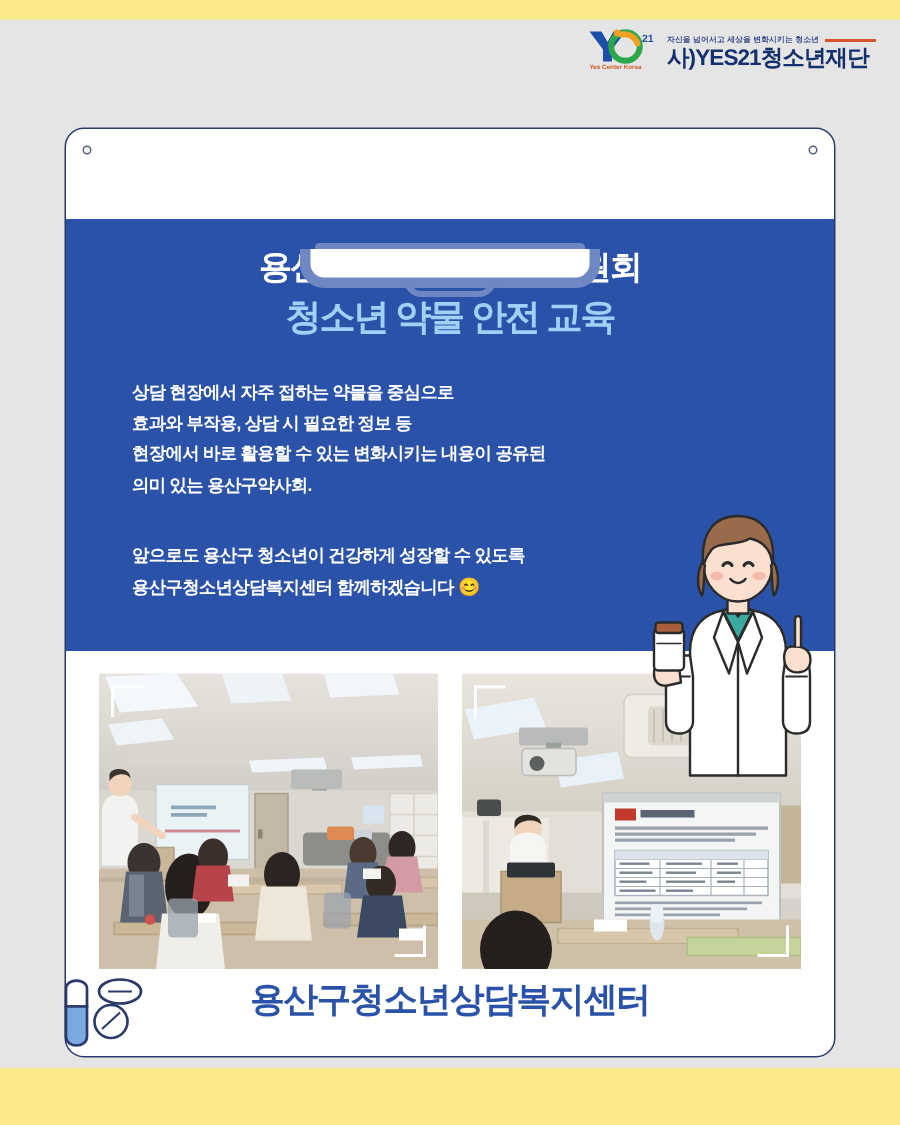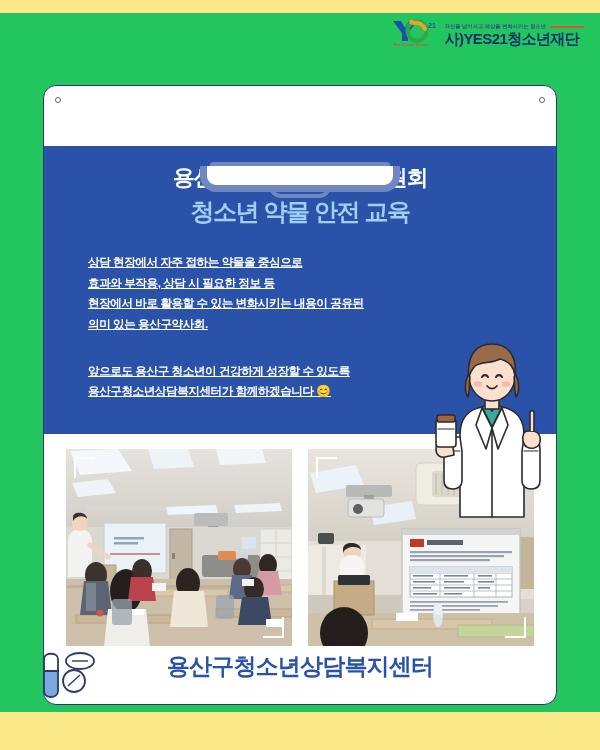--- a/index.html
+++ b/index.html
@@ -6,21 +6,21 @@
   html, body {
     width:600px; height:750px;
     font-family:"Liberation Sans", sans-serif;
     overflow:hidden;
   }
   body { background:#ffffff; }
 
   .poster {
     position:relative;
     width:600px; height:750px;
-    background:#22c55e;
+    background:#e5e5e5;
     overflow:hidden;
   }
 
   
   .band-top {
     position:absolute; left:0; top:0; width:600px; height:13px;
     background:#fbe98a;
   }
   .band-bottom {
     position:absolute; left:0; bottom:0; width:600px; height:38px;
@@ -119,21 +119,20 @@
 
   .body-copy {
     margin:26px 0 0 44px;
     color:#ffffff;
     font-size:11.6px;
     font-weight:bold;
     line-height:1.78;
     letter-spacing:-.45px;
     position:relative;
     z-index:4;
-    text-decoration:underline;
   }
   .body-copy p + p { margin-top:26px; }
   .emoji { font-size:12px; }
 
   
   .character {
     position:absolute; right:8px; top:245px;
     width:118px; height:190px;
     z-index:6;
   }
@@ -216,21 +215,21 @@
 
       <div class="body-copy">
         <p>
           <span>상담 현장에서 자주 접하는 약물을 중심으로</span><br>
           <span>효과와 부작용, 상담 시 필요한 정보 등</span><br>
           <span>현장에서 바로 활용할 수 있는 변화시키는 내용이 공유된</span><br>
           <span>의미 있는 용산구약사회.</span>
         </p>
         <p>
           <span>앞으로도 용산구 청소년이 건강하게 성장할 수 있도록</span><br>
-          <span>용산구청소년상담복지센터가 함께하겠습니다</span>
+          <span>용산구청소년상담복지센터 함께하겠습니다</span>
           <span class="emoji">😊</span>
         </p>
       </div>
     </div>
 
     <div class="character">
       <svg width="118" height="190" viewBox="0 0 118 190">
         <g stroke="#2b2b2b" stroke-width="1.6" stroke-linejoin="round" stroke-linecap="round">
 
           <path d="M30 104 C30 86 40 78 52 76 L72 76 C84 78 94 86 94 104 L94 186 L30 186 Z" fill="#ffffff"></path>

